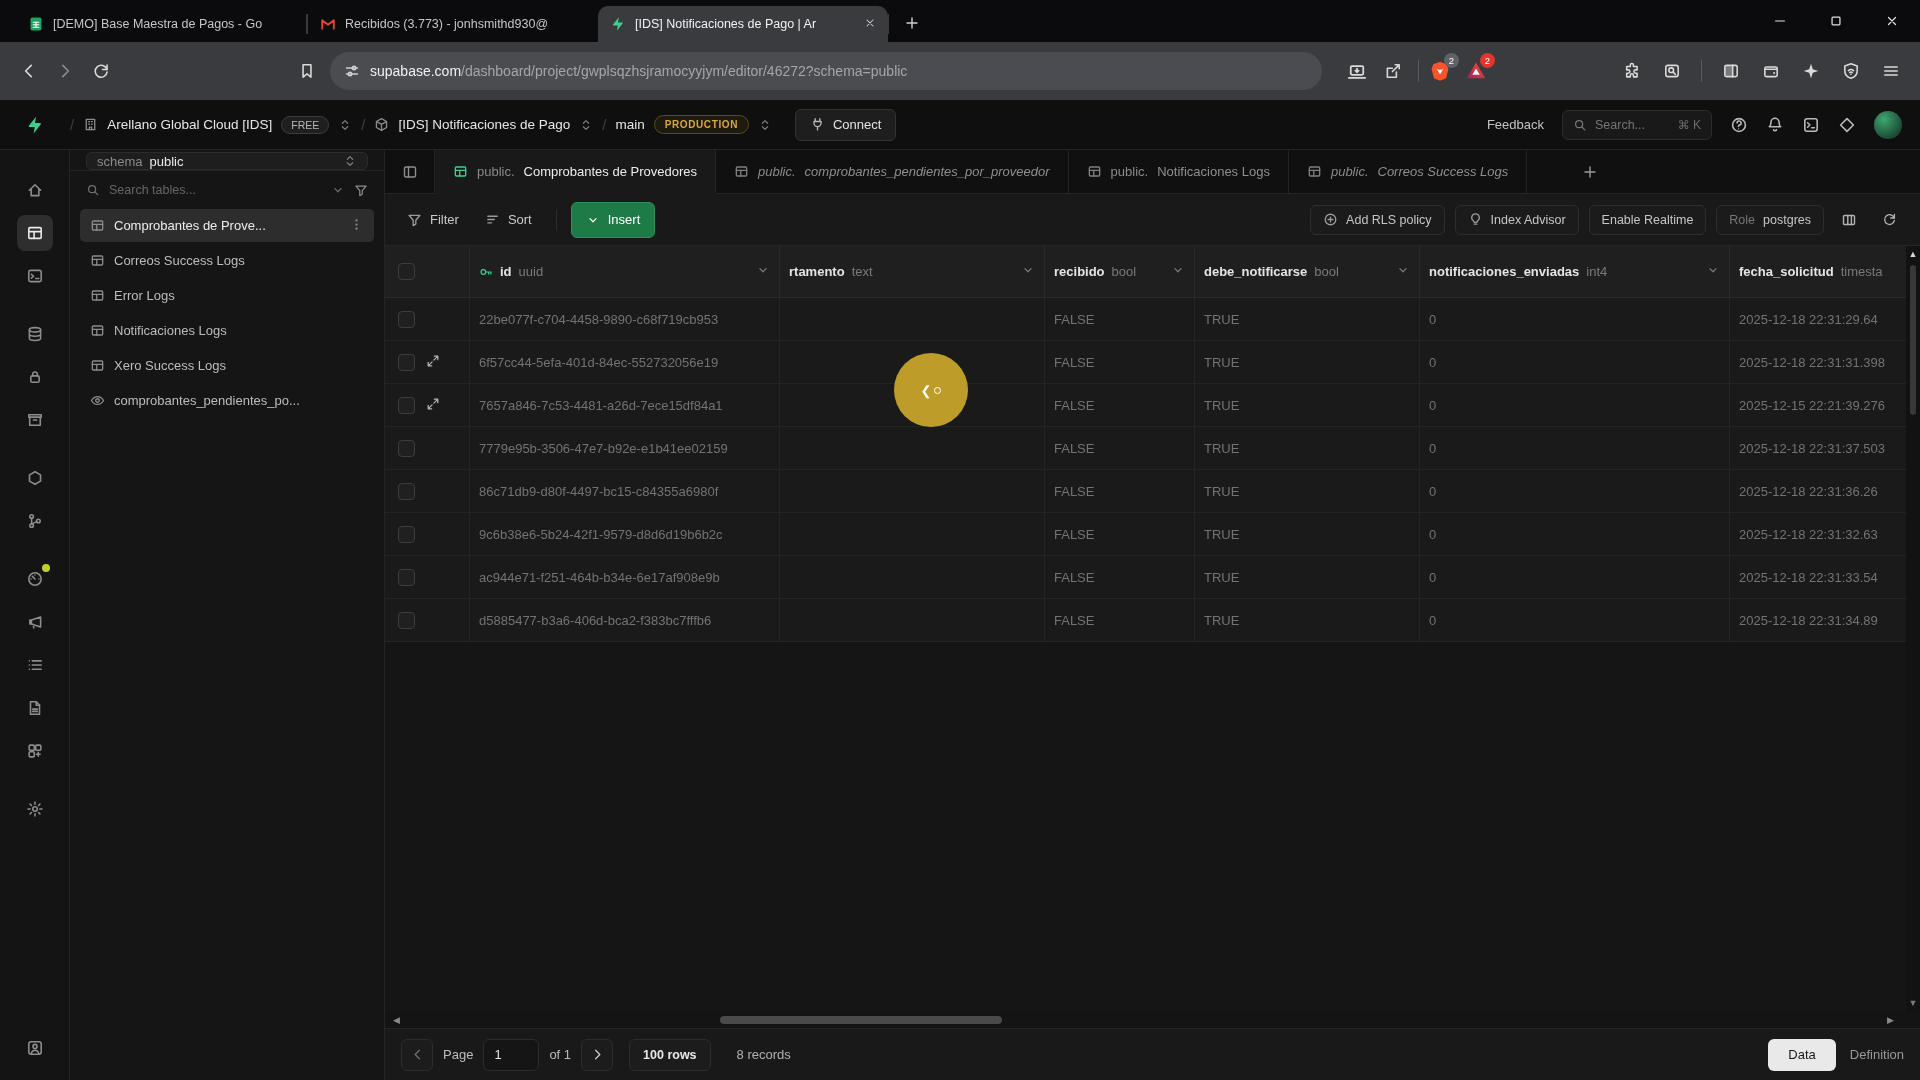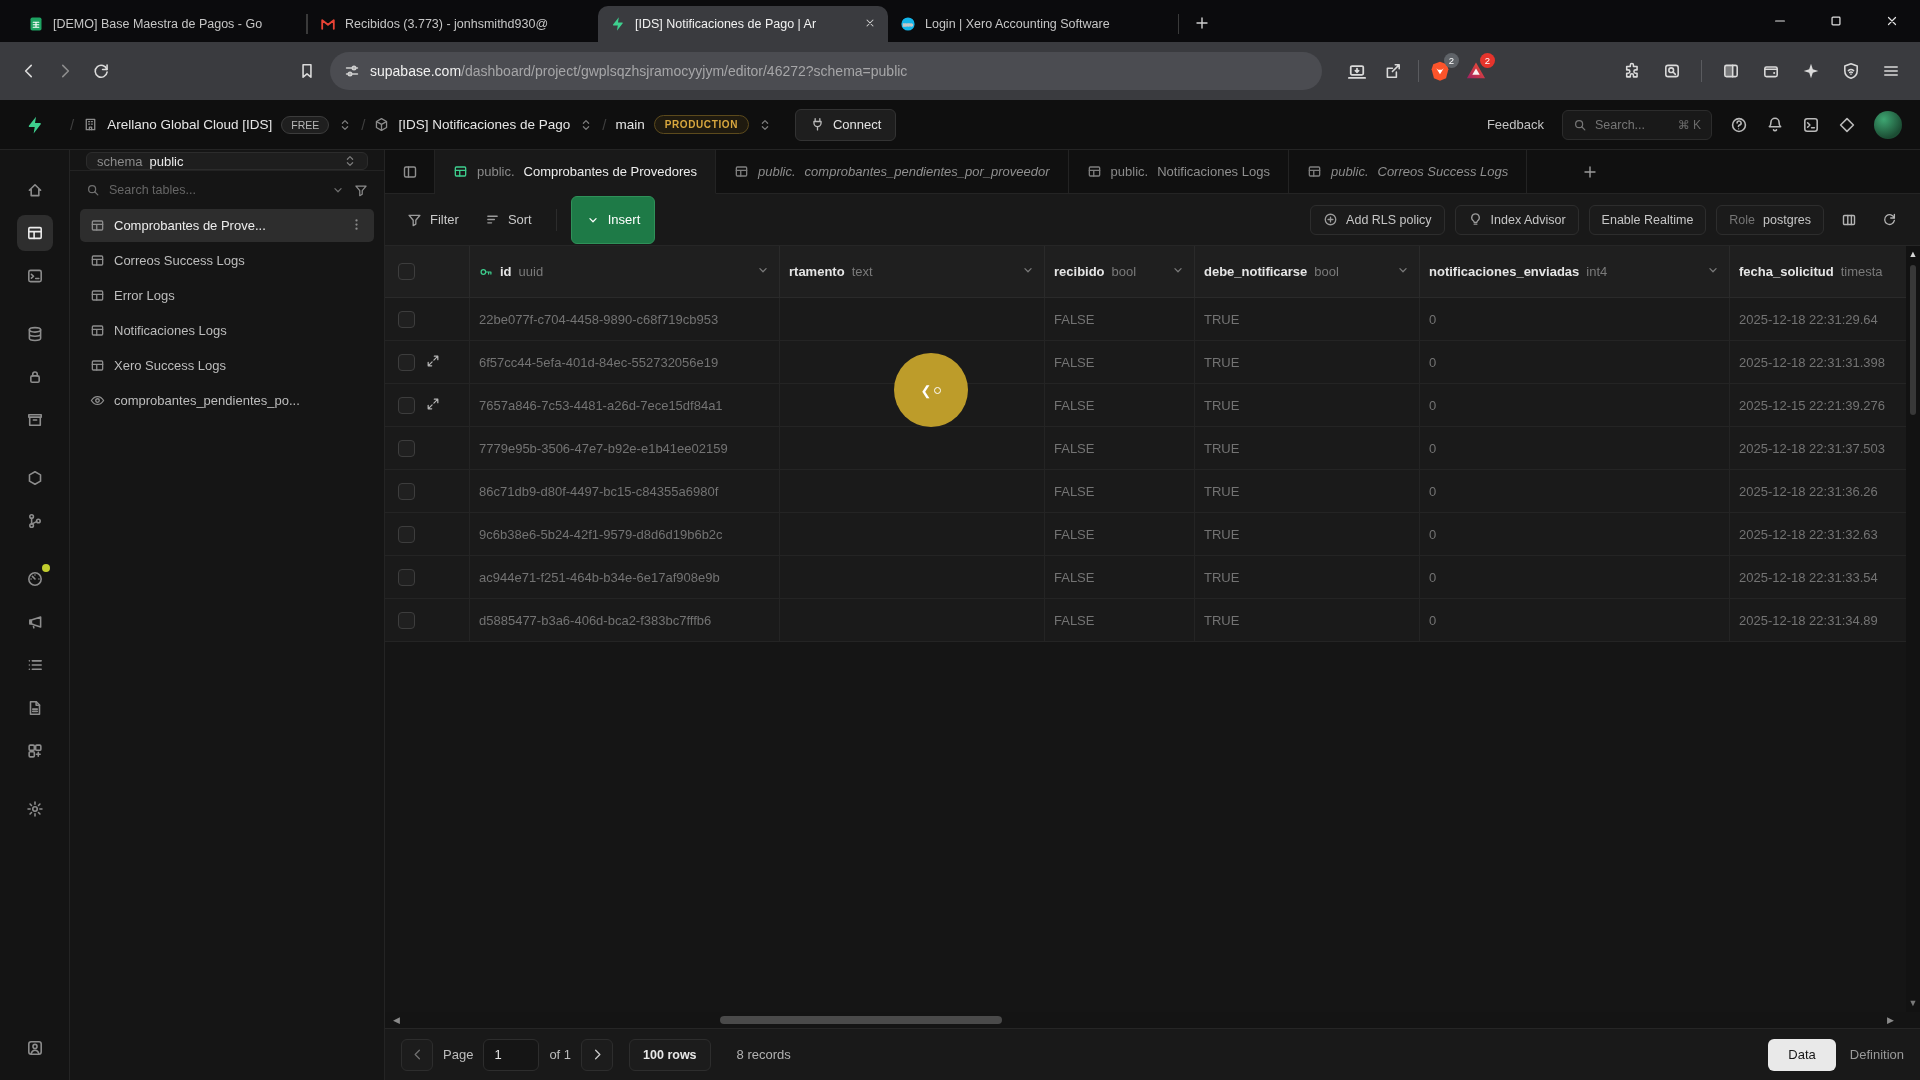--- a/index.html
+++ b/index.html
@@ -94,21 +94,21 @@
   .gtab.active{background:#191919;color:#ececec;border-bottom:1px solid #191919;margin-bottom:-1px;}
   .gtab.active .ic{color:#3ecf8e;}
   .gtab .schema{color:#8a8a8a;}
   .gtab.italic .tname, .gtab.italic .schema{font-style:italic;}
   .gt-plus{width:46px;display:flex;align-items:center;justify-content:center;color:#9a9a9a;margin-left:40px;}
 
   .toolbar{height:52px;background:#191919;border-bottom:1px solid #262626;display:flex;align-items:center;padding:0 12px;gap:6px;flex:none;}
   .tbtn{display:flex;align-items:center;gap:8px;color:#c9c9c9;font-size:13px;padding:6px 10px;border-radius:6px;}
   .tbtn .ic{color:#9b9b9b;}
   .tb-div{width:1px;height:22px;background:#2c2c2c;margin:0 8px;}
-  .insert-btn{background:#1e7a47;border:1px solid #2f9159;color:#fff;height:48px;border-radius:6px;display:flex;align-items:center;gap:8px;padding:0 14px;font-size:13px;}
+  .insert-btn{background:#1e7a47;border:1px solid #2f9159;color:#fff;height:36px;border-radius:6px;display:flex;align-items:center;gap:8px;padding:0 14px;font-size:13px;}
   .toolbar-right{margin-left:auto;display:flex;align-items:center;gap:10px;padding-right:4px;}
   .obtn{height:30px;border:1px solid #2d2d2d;border-radius:6px;display:flex;align-items:center;gap:8px;padding:0 12px;color:#c6c6c6;font-size:12.5px;background:#1b1b1b;}
   .obtn .ic{color:#9b9b9b;}
   .obtn .muted{color:#767676;}
   .tbicon{width:30px;height:30px;display:flex;align-items:center;justify-content:center;color:#b3b3b3;}
 
   .gridwrap{flex:1;position:relative;min-height:0;background:#151515;overflow:hidden;}
   .grid-inner{position:absolute;left:0;top:0;right:14px;bottom:0;overflow:hidden;}
   .grow{display:grid;}
   .gh{height:52px;background:#1f1f1f;border-bottom:1px solid #2a2a2a;}
@@ -177,29 +177,20 @@
           <svg viewBox="0 0 16 16" fill="none" stroke="currentColor" stroke-width="1.4" stroke-linecap="round" stroke-linejoin="round">
             <path d="M8.8 1.3L3.1 8.6c-.3.4 0 1 .5 1h4.2l-.9 5.1 5.7-7.3c.3-.4 0-1-.5-1H8l.8-5.1z" fill="#3ecf8e" stroke="none"></path>
           </svg>
         </span>
         <span class="title">[IDS] Notificaciones de Pago | Ar</span>
         <span class="closex"><span class="ic i12">
             <svg viewBox="0 0 16 16" fill="none" stroke="currentColor" stroke-width="1.4" stroke-linecap="round" stroke-linejoin="round">
               <path d="M4 4l8 8M12 4l-8 8"></path>
             </svg>
           </span></span>
-      </div>
-      <div class="btab">
-        <span class="ic i16">
-          <svg viewBox="0 0 16 16" fill="none" stroke="currentColor" stroke-width="1.4" stroke-linecap="round" stroke-linejoin="round">
-            <circle cx="8" cy="8" r="6.6" fill="#13b5ea" stroke="none"></circle>
-            <text x="8" y="9.8" font-size="4.4" font-weight="bold" fill="#fff" text-anchor="middle" font-family="Liberation Sans,sans-serif">xero</text>
-          </svg>
-        </span>
-        <span class="title">Login | Xero Accounting Software</span>
       </div>
       <div class="vsep"></div>
     </div>
   <div class="newtab">
       <span class="ic i16">
         <svg viewBox="0 0 16 16" fill="none" stroke="currentColor" stroke-width="1.4" stroke-linecap="round" stroke-linejoin="round">
           <path d="M8 3v10M3 8h10"></path>
         </svg>
       </span>
     </div>

